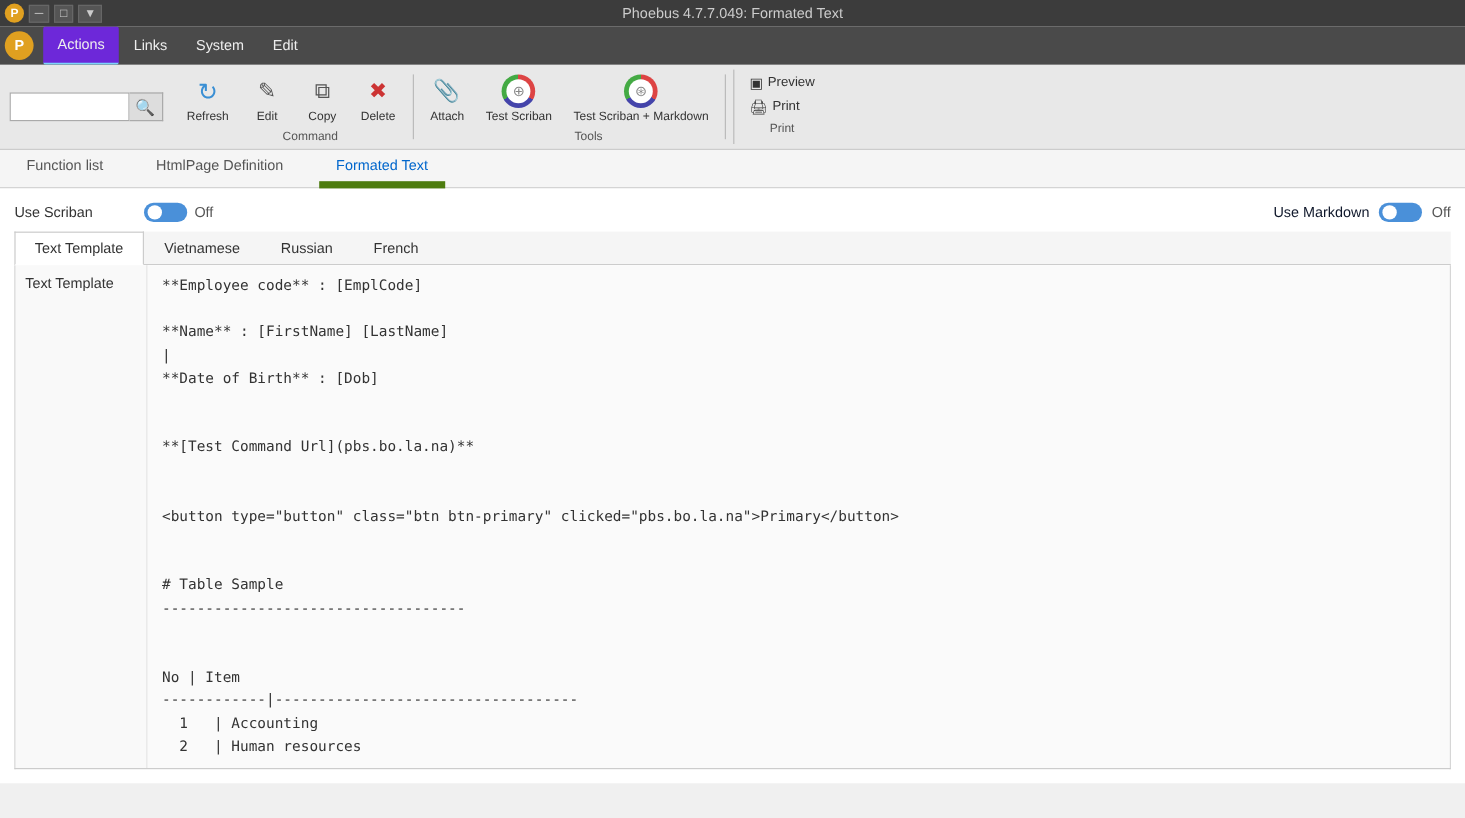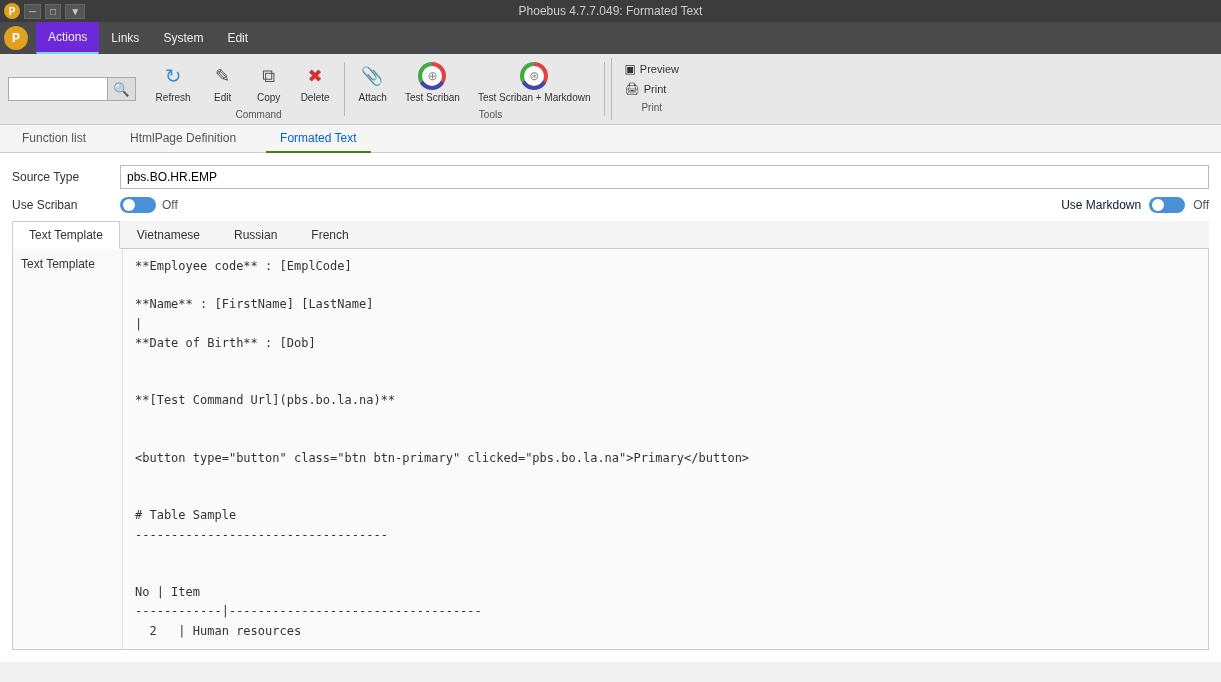--- a/index.html
+++ b/index.html
@@ -166,21 +166,21 @@
       gap: 16px;
     }
     .tab {
       padding: 6px 14px;
       cursor: pointer;
       font-size: 12px;
       color: #555;
       border-bottom: 2px solid transparent;
       margin-bottom: -1px;
     }
-    .tab.active { color: #0066cc; border-bottom: 2px solid #4d7c0f; font-weight: 500; }
+    .tab.active { color: #0066cc; border-bottom: 6px solid #4d7c0f; font-weight: 500; }
 
     
     .main-content {
       background: white;
       padding: 12px;
     }
     .form-row {
       display: flex;
       align-items: center;
       margin-bottom: 8px;
@@ -405,24 +405,20 @@
 
 <div class="tab-bar">
   <div class="tab">Function list</div>
   <div class="tab">HtmlPage Definition</div>
   <div class="tab active">Formated Text</div>
 </div>
 
 <div class="main-content">
 
 
-  <div class="form-row">
-    <div class="form-label">Source Type</div>
-    <input type="text" class="form-input" style="flex: 1 1 0%; height: 24px; border: 1px solid rgb(187, 187, 187); padding: 2px 6px; font-size: 12px;" value="pbs.BO.HR.EMP">
-  </div>
 
   <div class="form-row">
     <div class="form-label">Use Scriban</div>
     <div class="toggle-wrapper">
       <div class="toggle"></div>
       <span class="toggle-off-label">Off</span>
     </div>
     <div class="use-markdown-wrapper">
       <span style="font-size:12px;font-weight:500;color:#0f172a;">Use Markdown</span>
       <div class="toggle"></div>
@@ -452,17 +448,18 @@
         <div class="template-line">&nbsp;</div>
         <div class="template-line">&lt;button type="button" class="btn btn-primary" clicked="pbs.bo.la.na"&gt;Primary&lt;/button&gt;</div>
         <div class="template-line">&nbsp;</div>
         <div class="template-line">&nbsp;</div>
         <div class="template-line"># Table Sample</div>
         <div class="template-line">-----------------------------------</div>
         <div class="template-line">&nbsp;</div>
         <div class="template-line">&nbsp;</div>
         <div class="template-line">No | Item</div>
         <div class="template-line">------------|-----------------------------------</div>
+        <div class="template-line">  1   | Accounting</div>
         <div class="template-line">  2   | Human resources</div>
       </div>
   </div>
 
 </div>
 
 </body></html>

